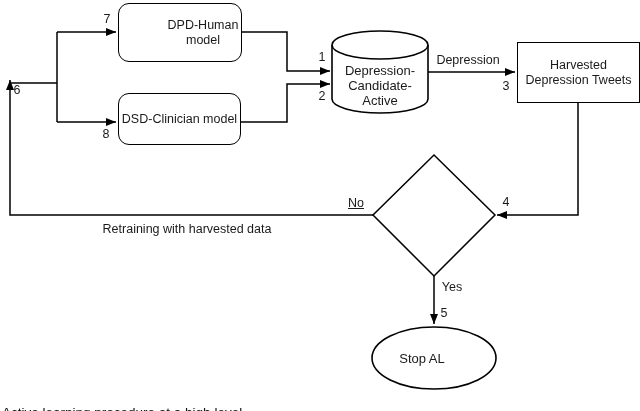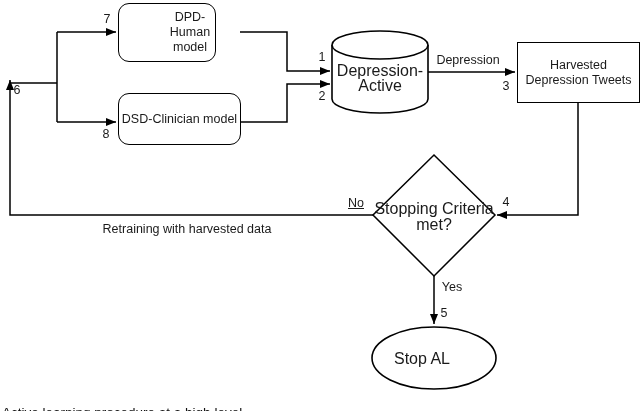--- a/index.html
+++ b/index.html
@@ -32,21 +32,21 @@
     align-items: center;
     justify-content: center;
     text-align: center;
     font-size: 12.5px;
     line-height: 15px;
   }
   .node.rounded { border-radius: 11px; }
   .node-text {
     position: absolute;
     text-align: center;
-    font-size: 16px;
+    font-size: 13px;
     line-height: 15px;
     pointer-events: none;
   }
   .edge-label {
     position: absolute;
     transform: translate(-50%, -50%);
     font-size: 12.5px;
     white-space: nowrap;
     background: transparent;
   }
@@ -91,44 +91,41 @@
     <path d="M 434 276 L 434 324" fill="none" stroke="#000000" stroke-width="1.5" marker-end="url(#arrow)"></path>
 
     <path d="M 332 45 L 332 99 A 48 14 0 0 0 428 99 L 428 45" fill="#ffffff" stroke="#000000" stroke-width="1.6"></path>
     <ellipse cx="380" cy="45" rx="48" ry="14" fill="#ffffff" stroke="#000000" stroke-width="1.6"></ellipse>
 
     <polygon points="434,155 495,215 434,276 373,215" fill="#ffffff" stroke="#000000" stroke-width="1.5"></polygon>
 
     <ellipse cx="434" cy="358" rx="62" ry="31" fill="#ffffff" stroke="#000000" stroke-width="1.6"></ellipse>
   </svg>
 
-  <div class="node rounded" style="left:118px; top:3px; width:98px; height:59px;padding-left:46px;">
+  <div class="node rounded" style="left:118px; top:3px; width:124px; height:59px;padding-left:46px;">
     <span>DPD-Human model</span>
   </div>
 
   <div class="node rounded" style="left:118px; top:93px; width:123px; height:52px;">
     <span>DSD-Clinician model</span>
   </div>
 
   <div class="node" style="left:517px; top:42px; width:123px; height:61px;align-items:center;">
     <span>
       <div>Harvested</div>
       <div>Depression Tweets</div>
     </span>
   </div>
 
   <div class="node-text" style="left:332px; top:63px; width:96px;">
     <div>Depression-</div>
+    <div>Candidate-</div>
     <div>Active</div>
   </div>
 
-  <div class="node-text" style="left:373px; top:201px; width:122px; line-height:16px;">
-    <div>Stopping Criteria</div>
-    <div>met?</div>
-  </div>
 
   <div class="node-text" style="left:372px; top:351px; width:100px;">Stop AL</div>
 
   <span class="edge-label" style="left:322px; top:57px;">1</span>
   <span class="edge-label" style="left:322px; top:96px;">2</span>
   <span class="edge-label" style="left:506px; top:86px;">3</span>
   <span class="edge-label" style="left:506px; top:202px;">4</span>
   <span class="edge-label" style="left:444px; top:313px;">5</span>
   <span class="edge-label" style="left:17px; top:90px;">6</span>
   <span class="edge-label" style="left:107px; top:19px;">7</span>

